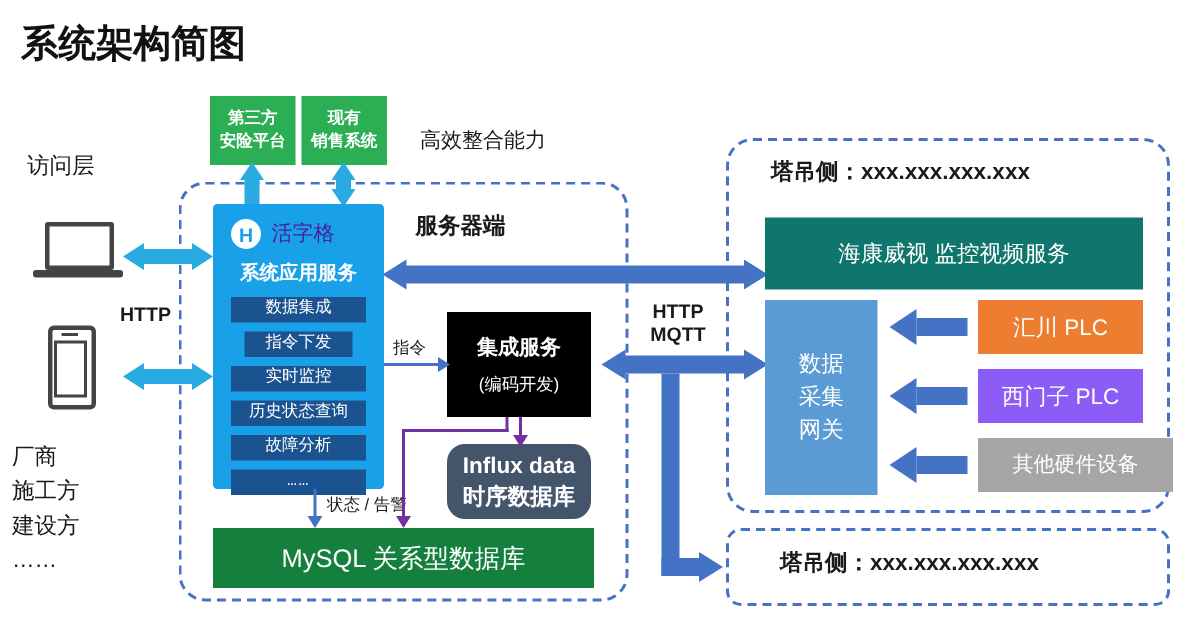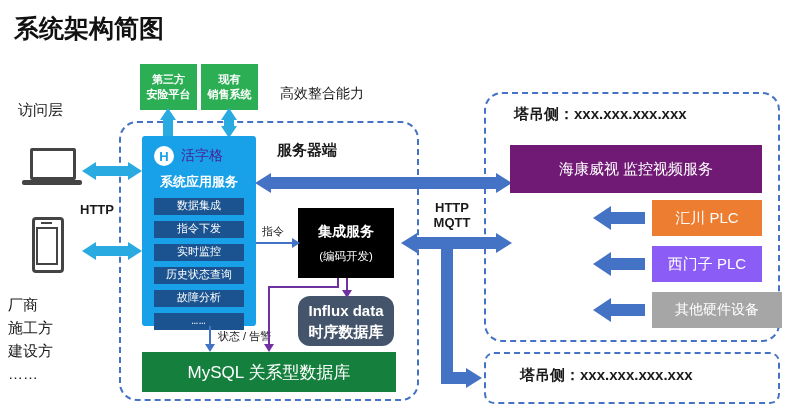--- a/index.html
+++ b/index.html
@@ -79,21 +79,21 @@
   <div class="abs" style="left:277px;top:141px;font-size:15px;font-weight:600;">服务器端</div>
 
   <div class="abs" style="left:142px;top:136px;width:114px;height:190px;background:#18A0E8;border-radius:3px;">
     <div style="display:flex;align-items:center;padding:10px 0 0 12px;">
       <div style="width:20px;height:20px;border-radius:50%;background:#fff;color:#18A0E8;font-weight:800;font-size:13px;display:flex;align-items:center;justify-content:center;">H</div>
       <div style="color:#4c1d95;font-size:14px;margin-left:7px;">活字格</div>
     </div>
     <div style="color:#fff;font-size:13px;font-weight:700;text-align:center;margin-top:7px;">系统应用服务</div>
     <div style="margin-top:7px;font-family:Liberation Mono, monospace;">
       <div style="width:90px;height:17px;margin:0 auto 6px;background:#1A538F;color:#fff;font-size:11px;line-height:17px;text-align:center;">数据集成</div>
-      <div style="width:90px;height:17px;margin:0 auto 6px;background:#1A538F;color:#fff;font-size:11px;line-height:17px;text-align:center;">指令下发</div>
+      <div style="width:72px;height:17px;margin:0 auto 6px;background:#1A538F;color:#fff;font-size:11px;line-height:17px;text-align:center;">指令下发</div>
       <div style="width:90px;height:17px;margin:0 auto 6px;background:#1A538F;color:#fff;font-size:11px;line-height:17px;text-align:center;">实时监控</div>
       <div style="width:90px;height:17px;margin:0 auto 6px;background:#1A538F;color:#fff;font-size:11px;line-height:17px;text-align:center;">历史状态查询</div>
       <div style="width:90px;height:17px;margin:0 auto 6px;background:#1A538F;color:#fff;font-size:11px;line-height:17px;text-align:center;">故障分析</div>
       <div style="width:90px;height:17px;margin:0 auto 0;background:#1A538F;color:#fff;font-size:11px;line-height:17px;text-align:center;letter-spacing:1px;">……</div>
     </div>
   </div>
 
   <div class="abs whitebox-text" style="left:298px;top:208px;width:96px;height:70px;background:#000;display:flex;flex-direction:column;justify-content:center;gap:8px;">
     <div style="font-size:14px;font-weight:700;">集成服务</div>
     <div style="font-size:11.5px;">(编码开发)</div>
@@ -146,22 +146,27 @@
     <div class="tri" style="left:496px;top:233px;border-top:10px solid transparent;border-bottom:10px solid transparent;border-left:16px solid #4472C4;"></div>
   </div>
   <div>
     <div class="abs" style="left:441px;top:249px;width:12px;height:135px;background:#4472C4;"></div>
     <div class="abs" style="left:441px;top:372px;width:26px;height:12px;background:#4472C4;"></div>
     <div class="tri" style="left:466px;top:368px;border-top:10px solid transparent;border-bottom:10px solid transparent;border-left:16px solid #4472C4;"></div>
   </div>
 
   <div class="abs" style="left:514px;top:105px;font-size:15px;font-weight:600;">塔吊侧：xxx.xxx.xxx.xxx</div>
 
-  <div class="abs whitebox-text ctr" style="left:510px;top:145px;width:252px;height:48px;background:#701a75;font-size:15px;">海康威视 监控视频服务</div>
+  <div class="abs whitebox-text ctr" style="left:510px;top:145px;width:252px;height:48px;background:#0f766e;font-size:15px;">海康威视 监控视频服务</div>
 
+  <div class="abs whitebox-text" style="left:510px;top:200px;width:75px;height:130px;background:#5B9BD5;font-size:15px;line-height:22px;display:flex;flex-direction:column;justify-content:center;">
+    <div>数据</div>
+    <div>采集</div>
+    <div>网关</div>
+  </div>
 
   <div class="abs whitebox-text ctr" style="left:652px;top:200px;width:110px;height:36px;background:#ED7D31;font-size:15px;">汇川 PLC</div>
   <div class="abs whitebox-text ctr" style="left:652px;top:246px;width:110px;height:36px;background:#8b5cf6;font-size:15px;">西门子 PLC</div>
   <div class="abs whitebox-text ctr" style="left:652px;top:292px;width:130px;height:36px;background:#A6A6A6;font-size:14px;">其他硬件设备</div>
 
   <div>
     <div class="abs" style="left:611px;top:212px;width:34px;height:12px;background:#4472C4;"></div>
     <div class="tri" style="left:593px;top:206px;border-top:12px solid transparent;border-bottom:12px solid transparent;border-right:18px solid #4472C4;"></div>
   </div>
   <div>

